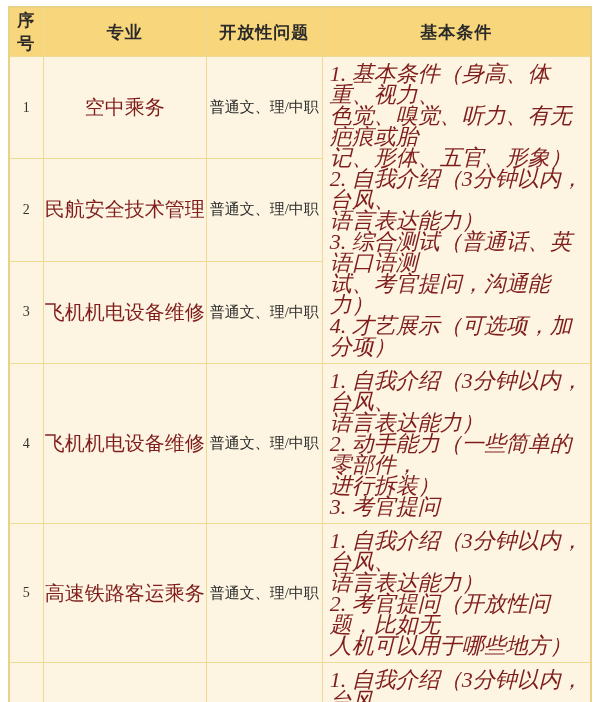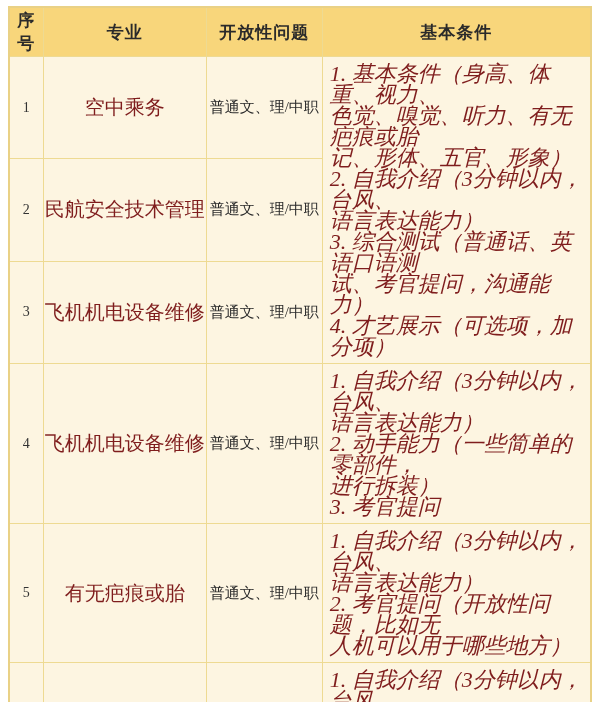--- a/index.html
+++ b/index.html
@@ -124,21 +124,21 @@
         <td class="cell-major">飞机机电设备维修</td>
         <td class="cell-category">普通文、理/中职</td>
         <td class="cell-syllabus">1. 自我介绍（3分钟以内，台风、
 语言表达能力）
 2. 动手能力（一些简单的零部件，
 进行拆装）
 3. 考官提问</td>
       </tr>
       <tr class="row-5">
         <td class="cell-no">5</td>
-        <td class="cell-major">有无疤痕或胎</td>
+        <td class="cell-major">高速铁路客运乘务</td>
         <td class="cell-category">普通文、理/中职</td>
         <td class="cell-syllabus">1. 自我介绍（3分钟以内，台风、
 语言表达能力）
 2. 考官提问（开放性问题，比如无
 人机可以用于哪些地方）</td>
       </tr>
       <tr class="row-6">
         <td class="cell-no">6</td>
         <td class="cell-major">旅游管理</td>
         <td class="cell-category">普通文、理/中职</td>

